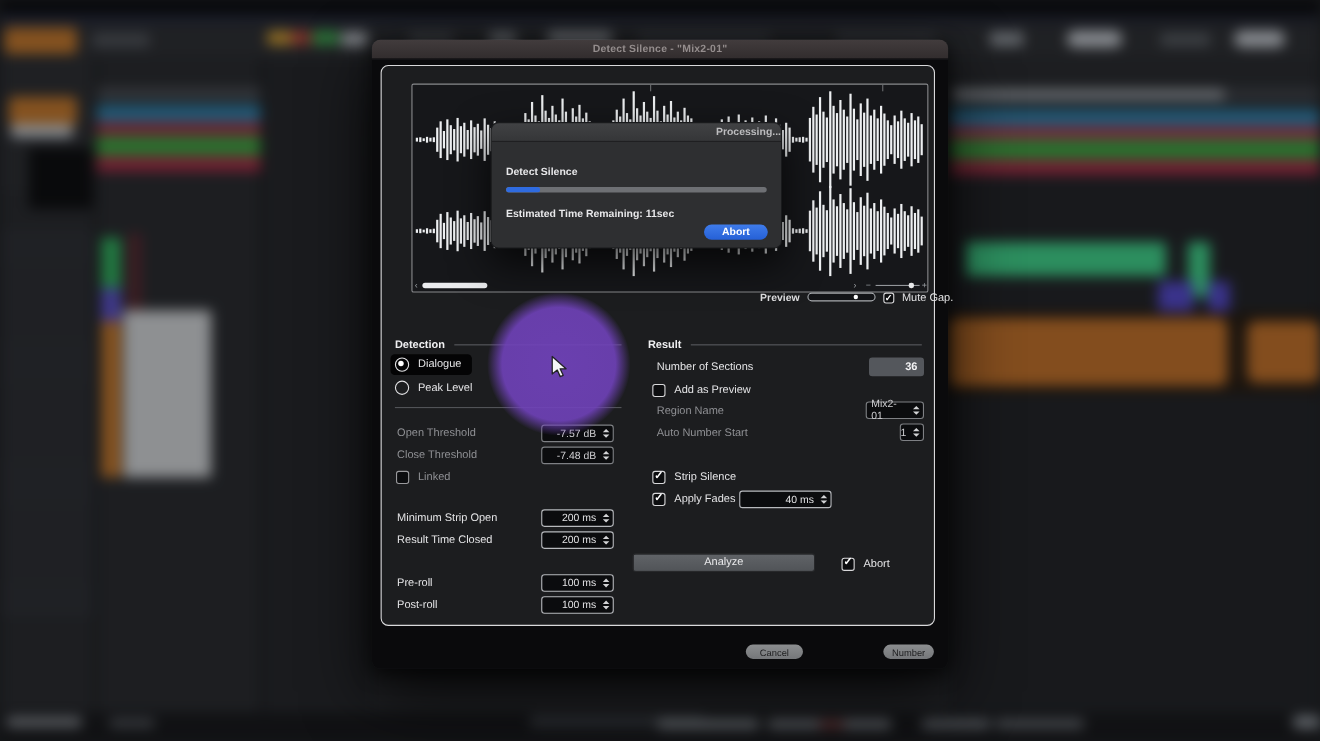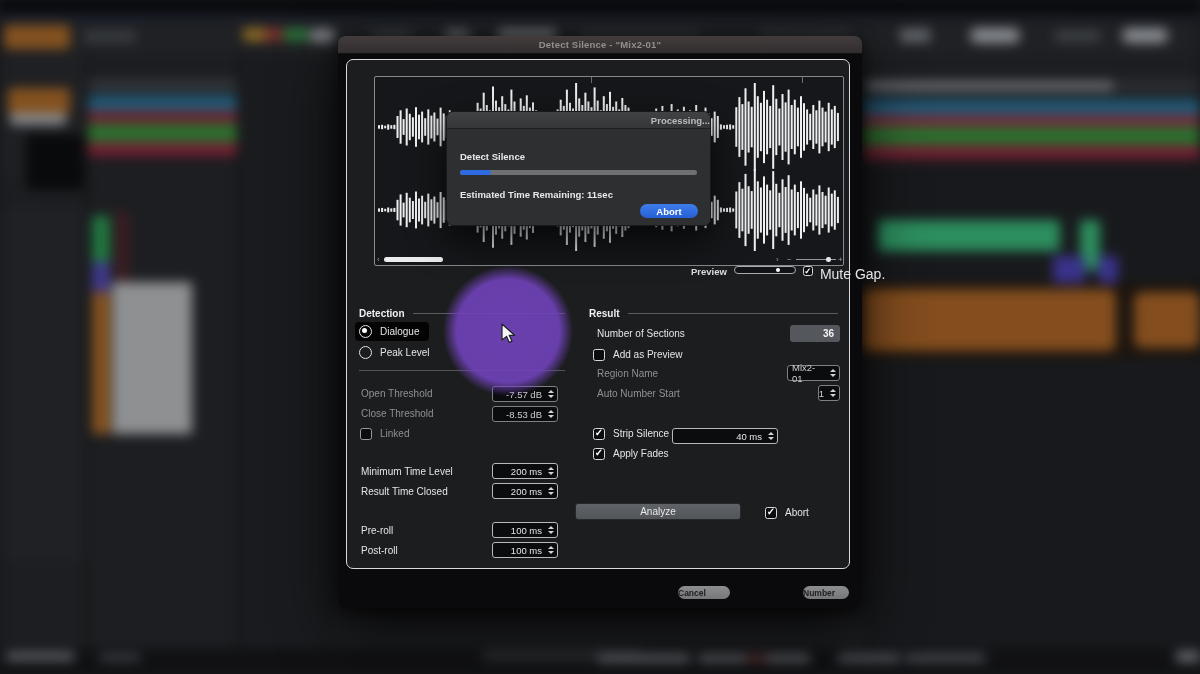--- a/index.html
+++ b/index.html
@@ -54,21 +54,21 @@
             font-size:10px;font-weight:bold;color:#fff;line-height:12px}
   .checkbox.sm{width:10px;height:10px}
   .checkbox.sm.on::after{font-size:8.5px;line-height:10px;top:-1px}
   .radio{width:13px;height:13px;border:1.5px solid #e2e2e4;border-radius:50%;box-sizing:border-box;position:relative;flex:none}
   .radio.on::after{content:"";position:absolute;left:2.2px;top:2.2px;width:5.2px;height:5.2px;border-radius:50%;background:#fff}
   .selpill{position:absolute;display:flex;align-items:center;gap:8px;height:19px;background:#040405;
            border-radius:4px;padding:0 10px 0 4px}
   .analyze{position:absolute;background:linear-gradient(#606367,#515458);border:1px solid #27282a;border-radius:3px;
            display:flex;align-items:center;justify-content:center;font-size:10px;color:#e9e9eb;box-sizing:border-box}
   .pillbtn{position:absolute;height:13px;background:linear-gradient(#8c8e90,#75777a);border-radius:6.5px;
-           display:flex;align-items:center;font-size:8.5px;font-weight:bold;color:#202022}
+           display:flex;align-items:center;justify-content:center;font-size:8.5px;font-weight:normal;color:#202022}
   
   .modal{position:absolute;left:446px;top:111px;width:263px;height:113px;background:#2e2f31;border-radius:7px;
          border:1px solid #191a1c;box-shadow:0 14px 36px rgba(0,0,0,.72)}
   .modal-title{height:16px;background:linear-gradient(#414244,#353638);border-radius:7px 7px 0 0;
                border-bottom:1px solid #1e1f21;display:flex;align-items:center;justify-content:flex-end;
                font-size:9.5px;font-weight:bold;color:#bdbdbf}
   .mtask{position:absolute;left:13px;top:39px;font-size:9.5px;font-weight:bold;color:#e8e8ea}
   .progress{position:absolute;left:13px;top:58px;width:237px;height:5px;background:#6e7074;border-radius:2.5px;overflow:hidden}
   .progress-fill{height:100%;background:#2f6be0;border-radius:2.5px}
   .eta{position:absolute;left:13px;top:77px;font-size:9.5px;font-weight:bold;color:#e8e8ea}
@@ -472,21 +472,21 @@
           <span class="sr-a" style="left:463px">+</span>
         </div>
       </div>
 
       <div class="previewrow">
         <span class="plabel">Preview</span>
         <div class="pslider">
           <div class="pdot"></div>
         </div>
         <span class="checkbox sm on"></span>
-        <span class="lbl" style="font-size:14px">Mute Gap.</span>
+        <span class="lbl" style="font-size:10px">Mute Gap.</span>
       </div>
 
       <div class="row" style="left:12px;top:245px;width:206px">
         <span class="hdr">Detection</span>
         <div class="rule"></div>
       </div>
       <div class="selpill" style="left:8px;top:262px">
         <span class="radio on"></span>
         <span class="lbl">Dialogue</span>
       </div>
@@ -503,33 +503,33 @@
         <span>-7.57 dB</span>
         <span class="stepper">
             <i class="up"></i>
             <i class="dn"></i>
           </span>
       </div>
       <div class="row" style="left:14px;top:345px">
         <span class="lbl dm">Close Threshold</span>
       </div>
       <div class="field dm" style="left:145px;top:346px;width:66px">
-        <span>-8.53 dB</span>
+        <span>-7.48 dB</span>
         <span class="stepper">
             <i class="up"></i>
             <i class="dn"></i>
           </span>
       </div>
       <div class="row" style="left:13px;top:365px">
         <span class="checkbox" style="border-color:#9a9a9d"></span>
         <span class="lbl dm">Linked</span>
       </div>
 
       <div class="row" style="left:14px;top:403px">
-        <span class="lbl">Minimum Time Level</span>
+        <span class="lbl">Minimum Strip Open</span>
       </div>
       <div class="field" style="left:145px;top:403px;width:66px">
         <span>200 ms</span>
         <span class="stepper">
             <i class="up"></i>
             <i class="dn"></i>
           </span>
       </div>
       <div class="row" style="left:14px;top:423px">
         <span class="lbl">Result Time Closed</span>
@@ -599,21 +599,21 @@
       </div>
 
       <div class="row" style="left:246px;top:365px">
         <span class="checkbox on"></span>
         <span class="lbl">Strip Silence</span>
       </div>
       <div class="row" style="left:246px;top:385px">
         <span class="checkbox on"></span>
         <span class="lbl">Apply Fades</span>
       </div>
-      <div class="field" style="left:325px;top:368px;width:106px">
+      <div class="field" style="left:325px;top:386px;width:84px">
         <span>40 ms</span>
         <span class="stepper">
             <i class="up"></i>
             <i class="dn"></i>
           </span>
       </div>
 
       <div class="analyze" style="left:228px;top:443px;width:166px;height:17px">
         <span>Analyze</span>
       </div>

